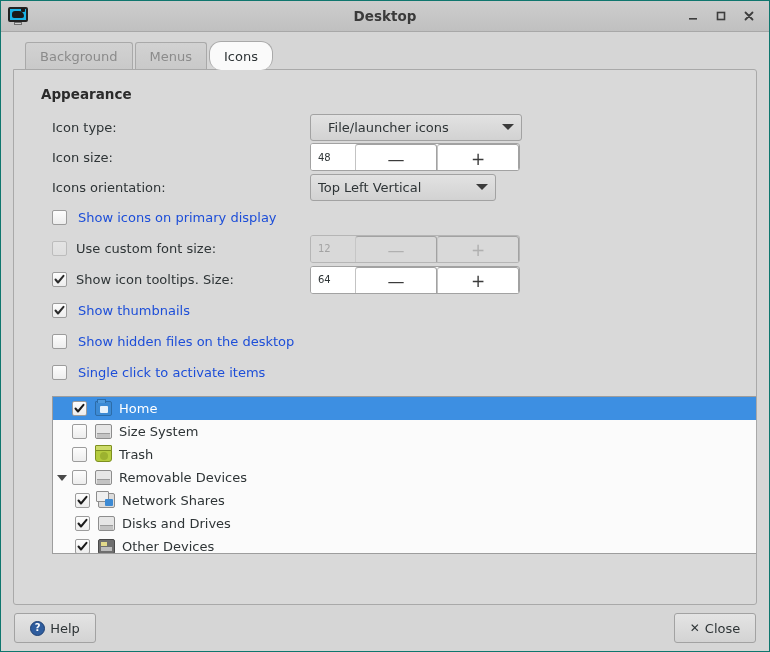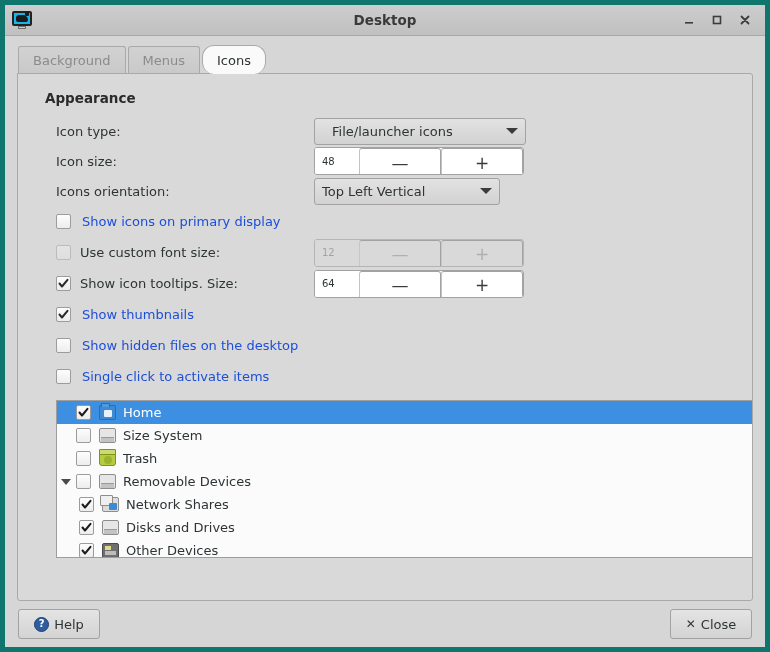--- a/index.html
+++ b/index.html
@@ -10,21 +10,21 @@
     font-family: "DejaVu Sans", "Liberation Sans", sans-serif;
     font-size: 13px;
     color: #2e3436;
     background: #d6d6d6;
   }
 
   #window {
     position: relative;
     width: 770px; height: 652px;
     background: #d6d6d6;
-    border: 5px solid #0f766e;
+    border: 1px solid #0f766e;
     display: flex; flex-direction: column;
   }
 
   
   .titlebar {
     height: 31px;
     background: linear-gradient(to bottom, #cdcdcd 0%, #c6c6c6 55%, #c0c0c0 100%);
     border-bottom: 1px solid #a8a8a8;
     display: flex; align-items: center;
     position: relative;
@@ -80,21 +80,21 @@
     display: flex; align-items: center; justify-content: center;
     color: #3d3d3d;
     cursor: pointer;
     font-size: 12px;
   }
   .winbtn svg { display: block; }
 
   
   .tabstrip {
     height: 28px;
-    margin: 9px 12px 0 1px;
+    margin: 9px 12px 0 12px;
     display: flex; align-items: flex-end;
     position: relative; z-index: 3;
     flex: none;
     padding-left: 12px;
   }
   .tab {
     height: 27px;
     padding: 0 14px;
     display: flex; align-items: center;
     font-size: 13px;

